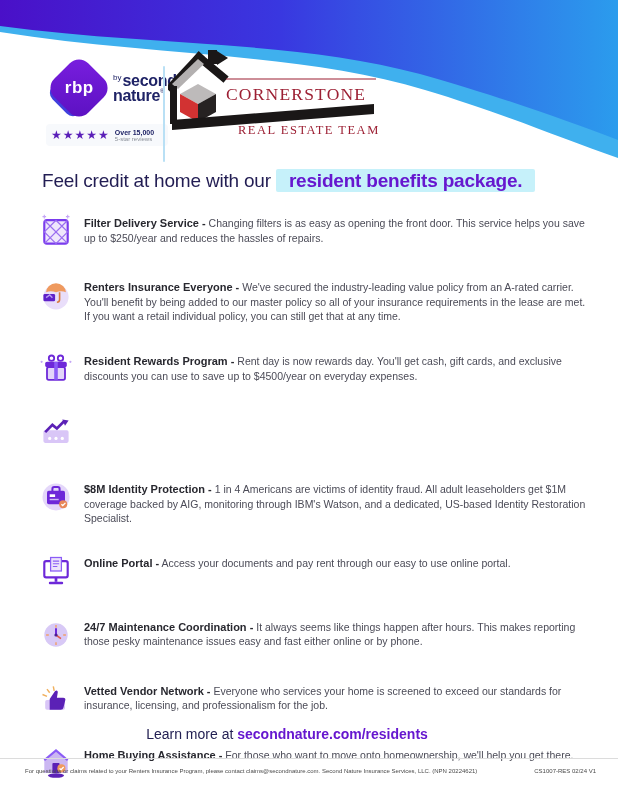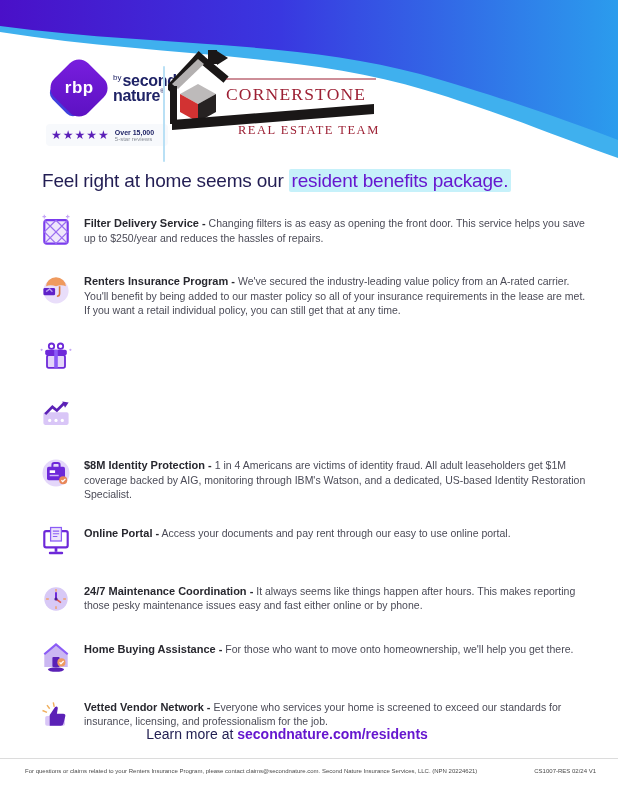--- a/index.html
+++ b/index.html
@@ -48,27 +48,27 @@
     position:absolute; left:163px; top:66px; width:2px; height:96px;
     background:#b9e0f5; border-radius:1px;
   }
   .partner-logo { position:absolute; left:168px; top:50px; width:214px; height:118px;text-decoration:underline; }
   
   .headline {
     position:absolute; left:42px; top:170px; width:545px;
     font-size:19px; font-weight:500; color:#221d53; letter-spacing:-0.2px;
   }
   .headline .hl {
-    font-weight:normal; color:#6617cf; background:#c6f1fa;
-    padding:1px 3px; border-radius:2px;
+    font-weight:bold; color:#6617cf; background:#c6f1fa;
+    padding:1px 13px; border-radius:2px;
   }
   
   .benefits {
     position:absolute; left:38px; top:213px; width:555px;
-    display:flex; flex-direction:column; gap:22px;
+    display:flex; flex-direction:column; gap:28px;
   }
   .benefit { display:flex; align-items:flex-start; }
   .benefit .icon-box { width:36px; height:36px; flex-shrink:0; }
   .benefit .icon-box svg { width:36px; height:36px; display:block; }
   .benefit .txt { margin-left:10px; padding-top:3px; font-size:10.5px; line-height:1.34; color:#4b4b57; }
   .benefit .txt .t { font-weight:bold; color:#28282f; font-size:11px; }
   
   .learn-more {
     position:absolute; left:0; top:726px; width:574px; text-align:center;
     font-size:14px; color:#232053;
@@ -146,21 +146,21 @@
 
       <polygon points="4,70 206,54 206,64 4,80" fill="#1a1717"></polygon>
 
       <line x1="58" y1="29" x2="208" y2="29" stroke="#9c1f33" stroke-width="1.2"></line>
       <text x="58" y="50" font-family="Liberation Serif, serif" font-size="17.5" letter-spacing="1.2" fill="#9c1f33">CORNERSTONE</text>
       <text x="70" y="84" font-family="Liberation Serif, serif" font-size="12.5" letter-spacing="1.5" fill="#9c1f33">REAL ESTATE TEAM</text>
     </svg>
   </div>
 
   <div class="headline">
-    <span>Feel right at home seems our </span><span class="hl">resident benefits package.</span>
+    <span>Feel credit at home with our </span><span class="hl">resident benefits package.</span>
   </div>
 
   <div class="benefits">
 
     <div class="benefit">
       <div class="icon-box">
         <svg viewBox="0 0 40 40">
           <rect x="7" y="8" width="26" height="26" rx="3" fill="#efe7fc" stroke="#7a3bed" stroke-width="2.4"></rect>
           <path d="M7 21 L20 8 M20 8 L33 21 M33 21 L20 34 M20 34 L7 21 M7 8 L33 34 M33 8 L7 34" stroke="#9a6ef0" stroke-width="1.4" fill="none"></path>
           <path d="M5 4 h4 M7 2 v4 M31 4 h4 M33 2 v4" stroke="#c4a5f5" stroke-width="1.2"></path>
@@ -176,37 +176,41 @@
       <div class="icon-box">
         <svg viewBox="0 0 40 40">
           <circle cx="20" cy="22" r="14" fill="#e9defa"></circle>
           <path d="M9 17 A11 10 0 0 1 31 17 Q26 14.5 20 17 Q14 14.5 9 17 Z" fill="#ef9a5e"></path>
           <path d="M24 17 v8 q0 3 -3 3" stroke="#d97b3f" stroke-width="1.8" fill="none"></path>
           <rect x="6" y="19" width="13" height="8" rx="1.5" fill="#5f21c9"></rect>
           <path d="M9 23 l4 -3 l3 3" stroke="#b79cf0" stroke-width="1.6" fill="none"></path>
         </svg>
       </div>
       <div class="txt">
-        <span class="t">Renters Insurance Program -</span>
+        <span class="t">Renters Insurance Everyone -</span>
         <span>We've secured the industry-leading value policy from an A-rated carrier. You'll benefit by being added to our master policy so all of your insurance requirements in the lease are met. If you want a retail individual policy, you can still get that at any time.</span>
       </div>
     </div>
 
     <div class="benefit">
       <div class="icon-box">
         <svg viewBox="0 0 40 40">
           <rect x="10" y="18" width="20" height="14" rx="2" fill="#e3d5f9" stroke="#6d28d9" stroke-width="2"></rect>
           <rect x="8" y="12" width="24" height="6" rx="2" fill="#6d28d9"></rect>
           <rect x="18" y="12" width="4" height="20" fill="#8b5cf6"></rect>
           <circle cx="15" cy="8" r="3" fill="none" stroke="#6d28d9" stroke-width="2"></circle>
           <circle cx="25" cy="8" r="3" fill="none" stroke="#6d28d9" stroke-width="2"></circle>
           <circle cx="4" cy="12" r="1.2" fill="#c4a5f5"></circle>
           <circle cx="36" cy="12" r="1.2" fill="#c4a5f5"></circle>
         </svg>
       </div>
+      <div class="txt">
+        <span class="t">Resident Rewards Program -</span>
+        <span>Rent day is now rewards day. You'll get cash, gift cards, and exclusive discounts you can use to save up to $4500/year on everyday expenses.</span>
+      </div>
     </div>
 
     <div class="benefit">
       <div class="icon-box">
         <svg viewBox="0 0 40 40">
           <rect x="6" y="17" width="28" height="14" rx="2" fill="#d9c6f7"></rect>
           <path d="M8 19 L16 11 L21 15 L29 7" stroke="#5b21b6" stroke-width="3" fill="none"></path>
           <polygon points="27,5 34,6 30,12" fill="#5b21b6"></polygon>
           <circle cx="13" cy="26" r="1.8" fill="#ffffff"></circle>
           <circle cx="20" cy="26" r="1.8" fill="#ffffff"></circle>
@@ -261,48 +265,48 @@
       </div>
       <div class="txt">
         <span class="t">24/7 Maintenance Coordination -</span>
         <span>It always seems like things happen after hours. This makes reporting those pesky maintenance issues easy and fast either online or by phone.</span>
       </div>
     </div>
 
     <div class="benefit">
       <div class="icon-box">
         <svg viewBox="0 0 40 40">
+          <path d="M10 9 l3 4 M17 6 l1 5 M5 15 l5 2" stroke="#f0b05e" stroke-width="1.6"></path>
+          <rect x="8" y="21" width="22" height="11" rx="2" fill="#d9c6f7"></rect>
+          <path d="M13 32 V20 L19 11 q3 -1.5 3 1.5 l-1 6 h7 q3 0 2.3 3 l-2 8 q-0.5 2.5 -3 2.5 H13 Z" fill="#5b21b6"></path>
+        </svg>
+      </div>
+      <div class="txt">
+        <span class="t">Vetted Vendor Network -</span>
+        <span>Everyone who services your home is screened to exceed our standards for insurance, licensing, and professionalism for the job.</span>
+      </div>
+    </div>
+
+    <div class="benefit">
+      <div class="icon-box">
+        <svg viewBox="0 0 40 40">
           <ellipse cx="20" cy="34" rx="9" ry="2.5" fill="#5b21b6"></ellipse>
           <path d="M7 17 L20 6 L33 17 V31 H7 Z" fill="#cbb7f2"></path>
           <path d="M7 17 L20 6 L33 17" stroke="#8b5cf6" stroke-width="2.4" fill="none"></path>
           <rect x="16" y="20" width="8" height="11" rx="1" fill="#5b21b6"></rect>
           <circle cx="26" cy="26" r="4.5" fill="#ef9a5e"></circle>
           <path d="M24 26 l1.5 1.5 l3 -3" stroke="#ffffff" stroke-width="1.4" fill="none"></path>
         </svg>
       </div>
       <div class="txt">
         <span class="t">Home Buying Assistance -</span>
         <span>For those who want to move onto homeownership, we'll help you get there.</span>
       </div>
     </div>
 
-    <div class="benefit">
-      <div class="icon-box">
-        <svg viewBox="0 0 40 40">
-          <path d="M10 9 l3 4 M17 6 l1 5 M5 15 l5 2" stroke="#f0b05e" stroke-width="1.6"></path>
-          <rect x="8" y="21" width="22" height="11" rx="2" fill="#d9c6f7"></rect>
-          <path d="M13 32 V20 L19 11 q3 -1.5 3 1.5 l-1 6 h7 q3 0 2.3 3 l-2 8 q-0.5 2.5 -3 2.5 H13 Z" fill="#5b21b6"></path>
-        </svg>
-      </div>
-      <div class="txt">
-        <span class="t">Vetted Vendor Network -</span>
-        <span>Everyone who services your home is screened to exceed our standards for insurance, licensing, and professionalism for the job.</span>
-      </div>
-    </div>
-
   </div>
 
   <div class="learn-more">
     <span>Learn more at </span><span class="lnk">secondnature.com/residents</span>
   </div>
 
   <div class="hairline"></div>
   <div class="legal">For questions or claims related to your Renters Insurance Program, please contact claims@secondnature.com. Second Nature Insurance Services, LLC. (NPN 20224621)</div>
   <div class="doc-code">CS1007-RES 02/24 V1</div>
 

